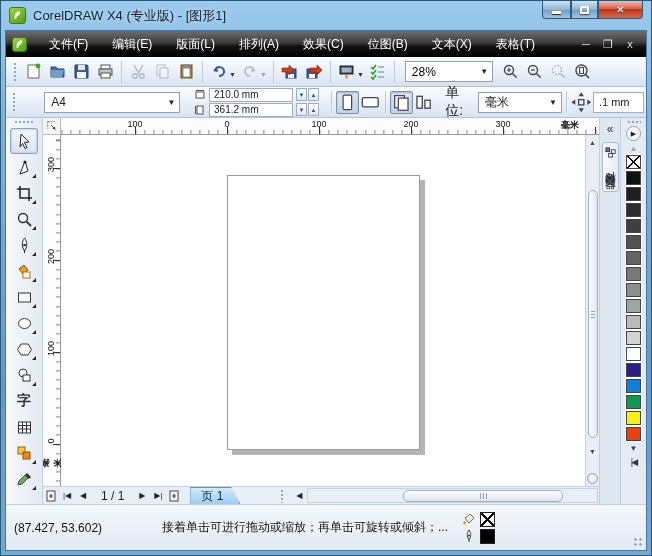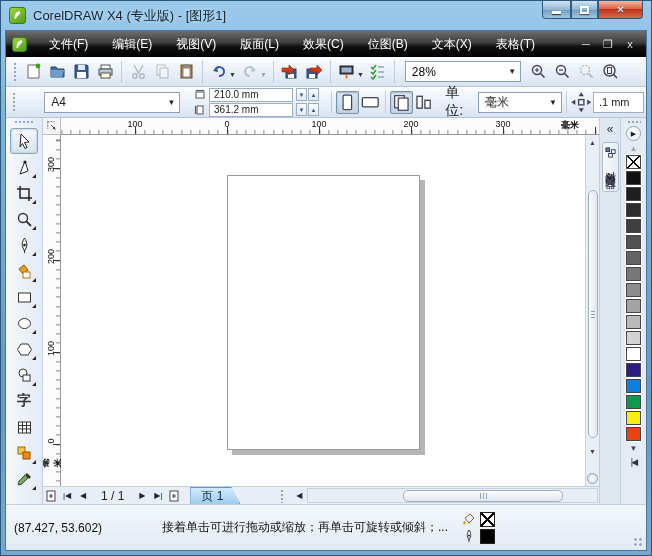--- a/index.html
+++ b/index.html
@@ -50,21 +50,21 @@
   .sep { width:1px; height:22px; background:#c0cbdb; margin:0 4px; }
   .tbtn { width:24px; height:24px; display:flex; align-items:center; justify-content:center; border-radius:2px; }
   .tbtn svg { width:17px; height:17px; }
   .tbtn.disabled { opacity:.35; filter:grayscale(1); }
   .drop { font-size:7px; color:#333; margin:6px 2px 0 -2px; }
   .drop.disabled { opacity:.4; }
   .combo { height:21px; background:#fff; border:1px solid #8aa0b8; display:flex; align-items:center;
     font-size:12px; padding-left:6px; position:relative; }
   .combo .arrow { margin-left:auto; width:15px; height:100%; display:flex; align-items:center;
     justify-content:center; font-size:8px; color:#222; }
-  .zoom-combo { width:116px; margin:0 6px; }
+  .zoom-combo { width:88px; margin:0 6px; }
 
   
   .paper-combo { width:150px; margin-left:24px; }
   .dim-block { display:flex; flex-direction:column; gap:1px; margin-left:14px; }
   .dim-row { display:flex; align-items:center; gap:3px; }
   .dim-row svg { width:12px; height:12px; }
   .dim-field { width:84px; height:14px; background:#fff; border:1px solid #9cafc4; font-size:10px;
     display:flex; align-items:center; padding-left:4px; }
   .spin { display:flex; gap:1px; }
   .spin span { width:11px; height:13px; border:1px solid #9cafc4; background:linear-gradient(#fff,#dfe8f2);
@@ -213,22 +213,22 @@
   <div class="app-frame">
 
     <div class="menubar">
       <div class="app-icon">
         <svg viewBox="0 0 16 16">
             <path d="M4 13 C3 8 5 3 9 2 C12 1.5 13 4 11 6 C9 8 6 9 6 13 Z" fill="#fff"></path>
           </svg>
       </div>
       <span class="menu-item">文件(F)</span>
       <span class="menu-item">编辑(E)</span>
-      <span class="menu-item">视图(V)</span>
       <span class="menu-item">版面(L)</span>
+      <span class="menu-item">排列(A)</span>
       <span class="menu-item">效果(C)</span>
       <span class="menu-item">位图(B)</span>
       <span class="menu-item">文本(X)</span>
       <span class="menu-item">表格(T)</span>
       <div class="mdi-btns">
         <span class="mdi-btn">─</span>
         <span class="mdi-btn">❐</span>
         <span class="mdi-btn">x</span>
       </div>
     </div>

